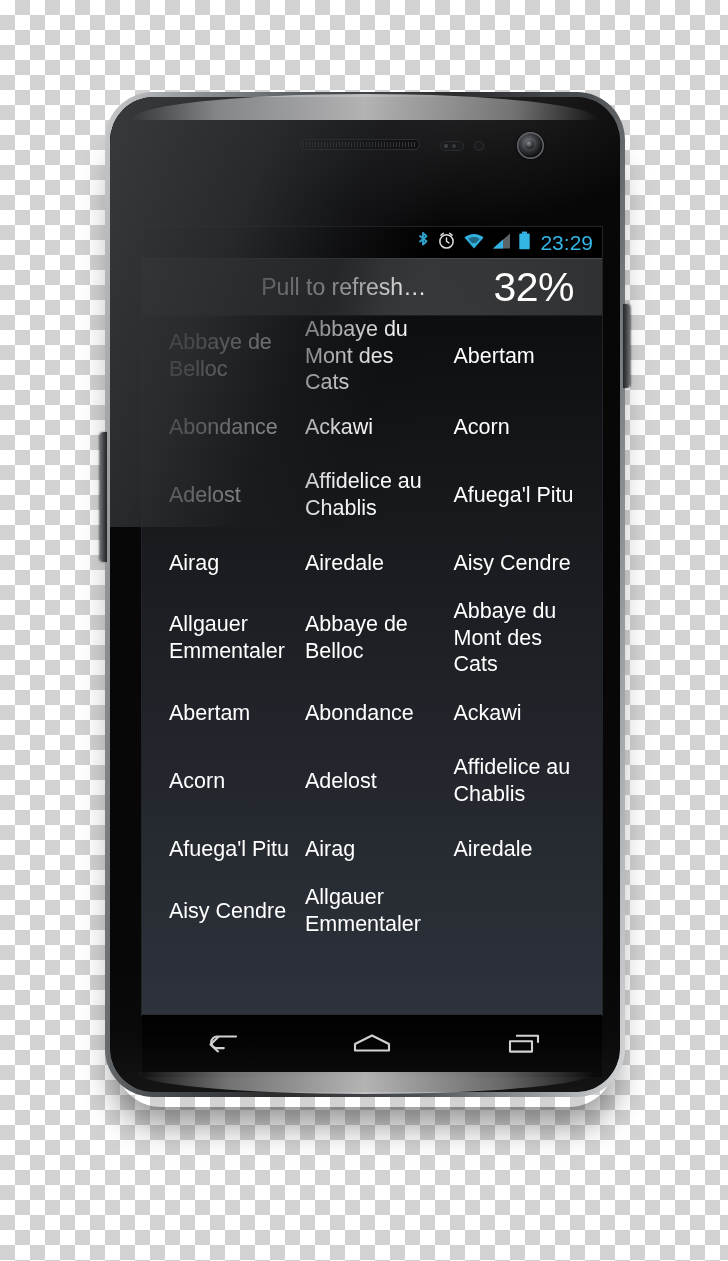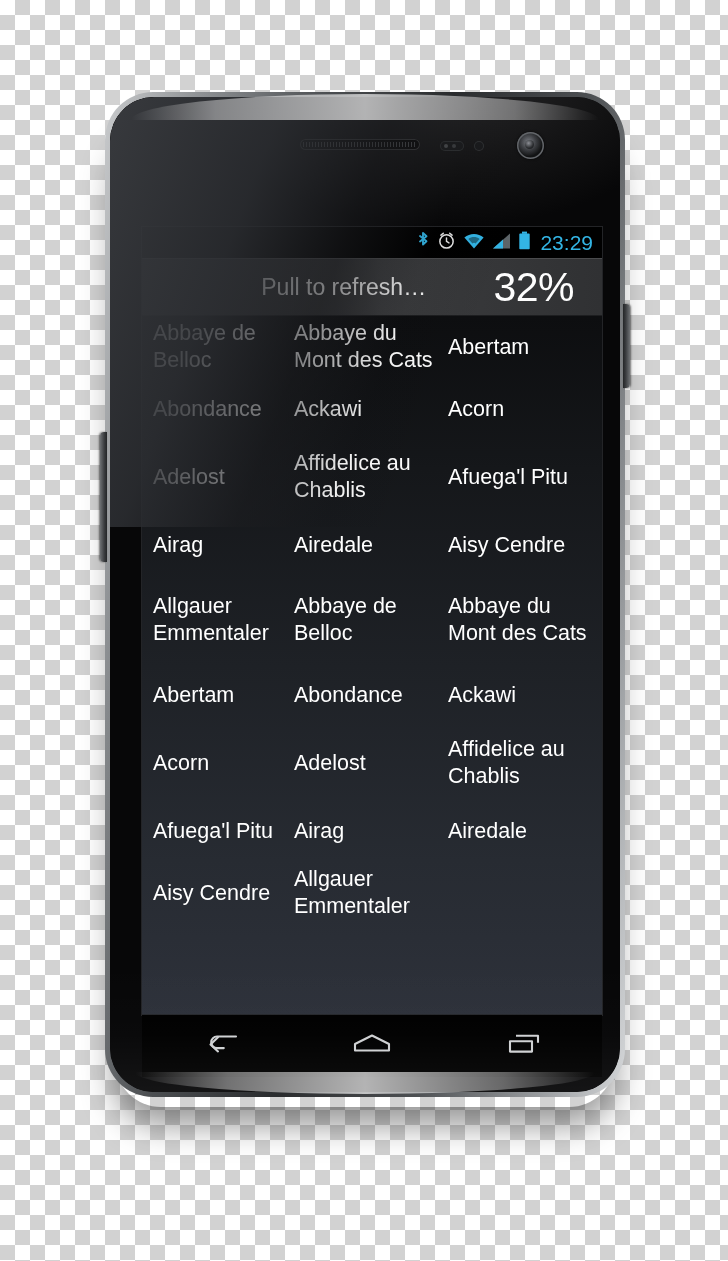--- a/index.html
+++ b/index.html
@@ -243,21 +243,21 @@
     line-height: 1;
     letter-spacing: -0.5px;
   }
 
   
   .grid {
     position: relative;
     height: 699px;
     background: linear-gradient(to bottom, #0d0e10 0%, #15171a 22%, #1e2126 50%, #272b32 78%, #2d313a 100%);
     box-sizing: border-box;
-    padding: 0 0 0 0;
+    padding: 0 0 0 16px;
     overflow: hidden;
   }
   .grid-row {
     display: flex;
     align-items: center;
   }
   .cell {
     color: #ffffff;
     font-size: 21.5px;
     line-height: 1.24;

